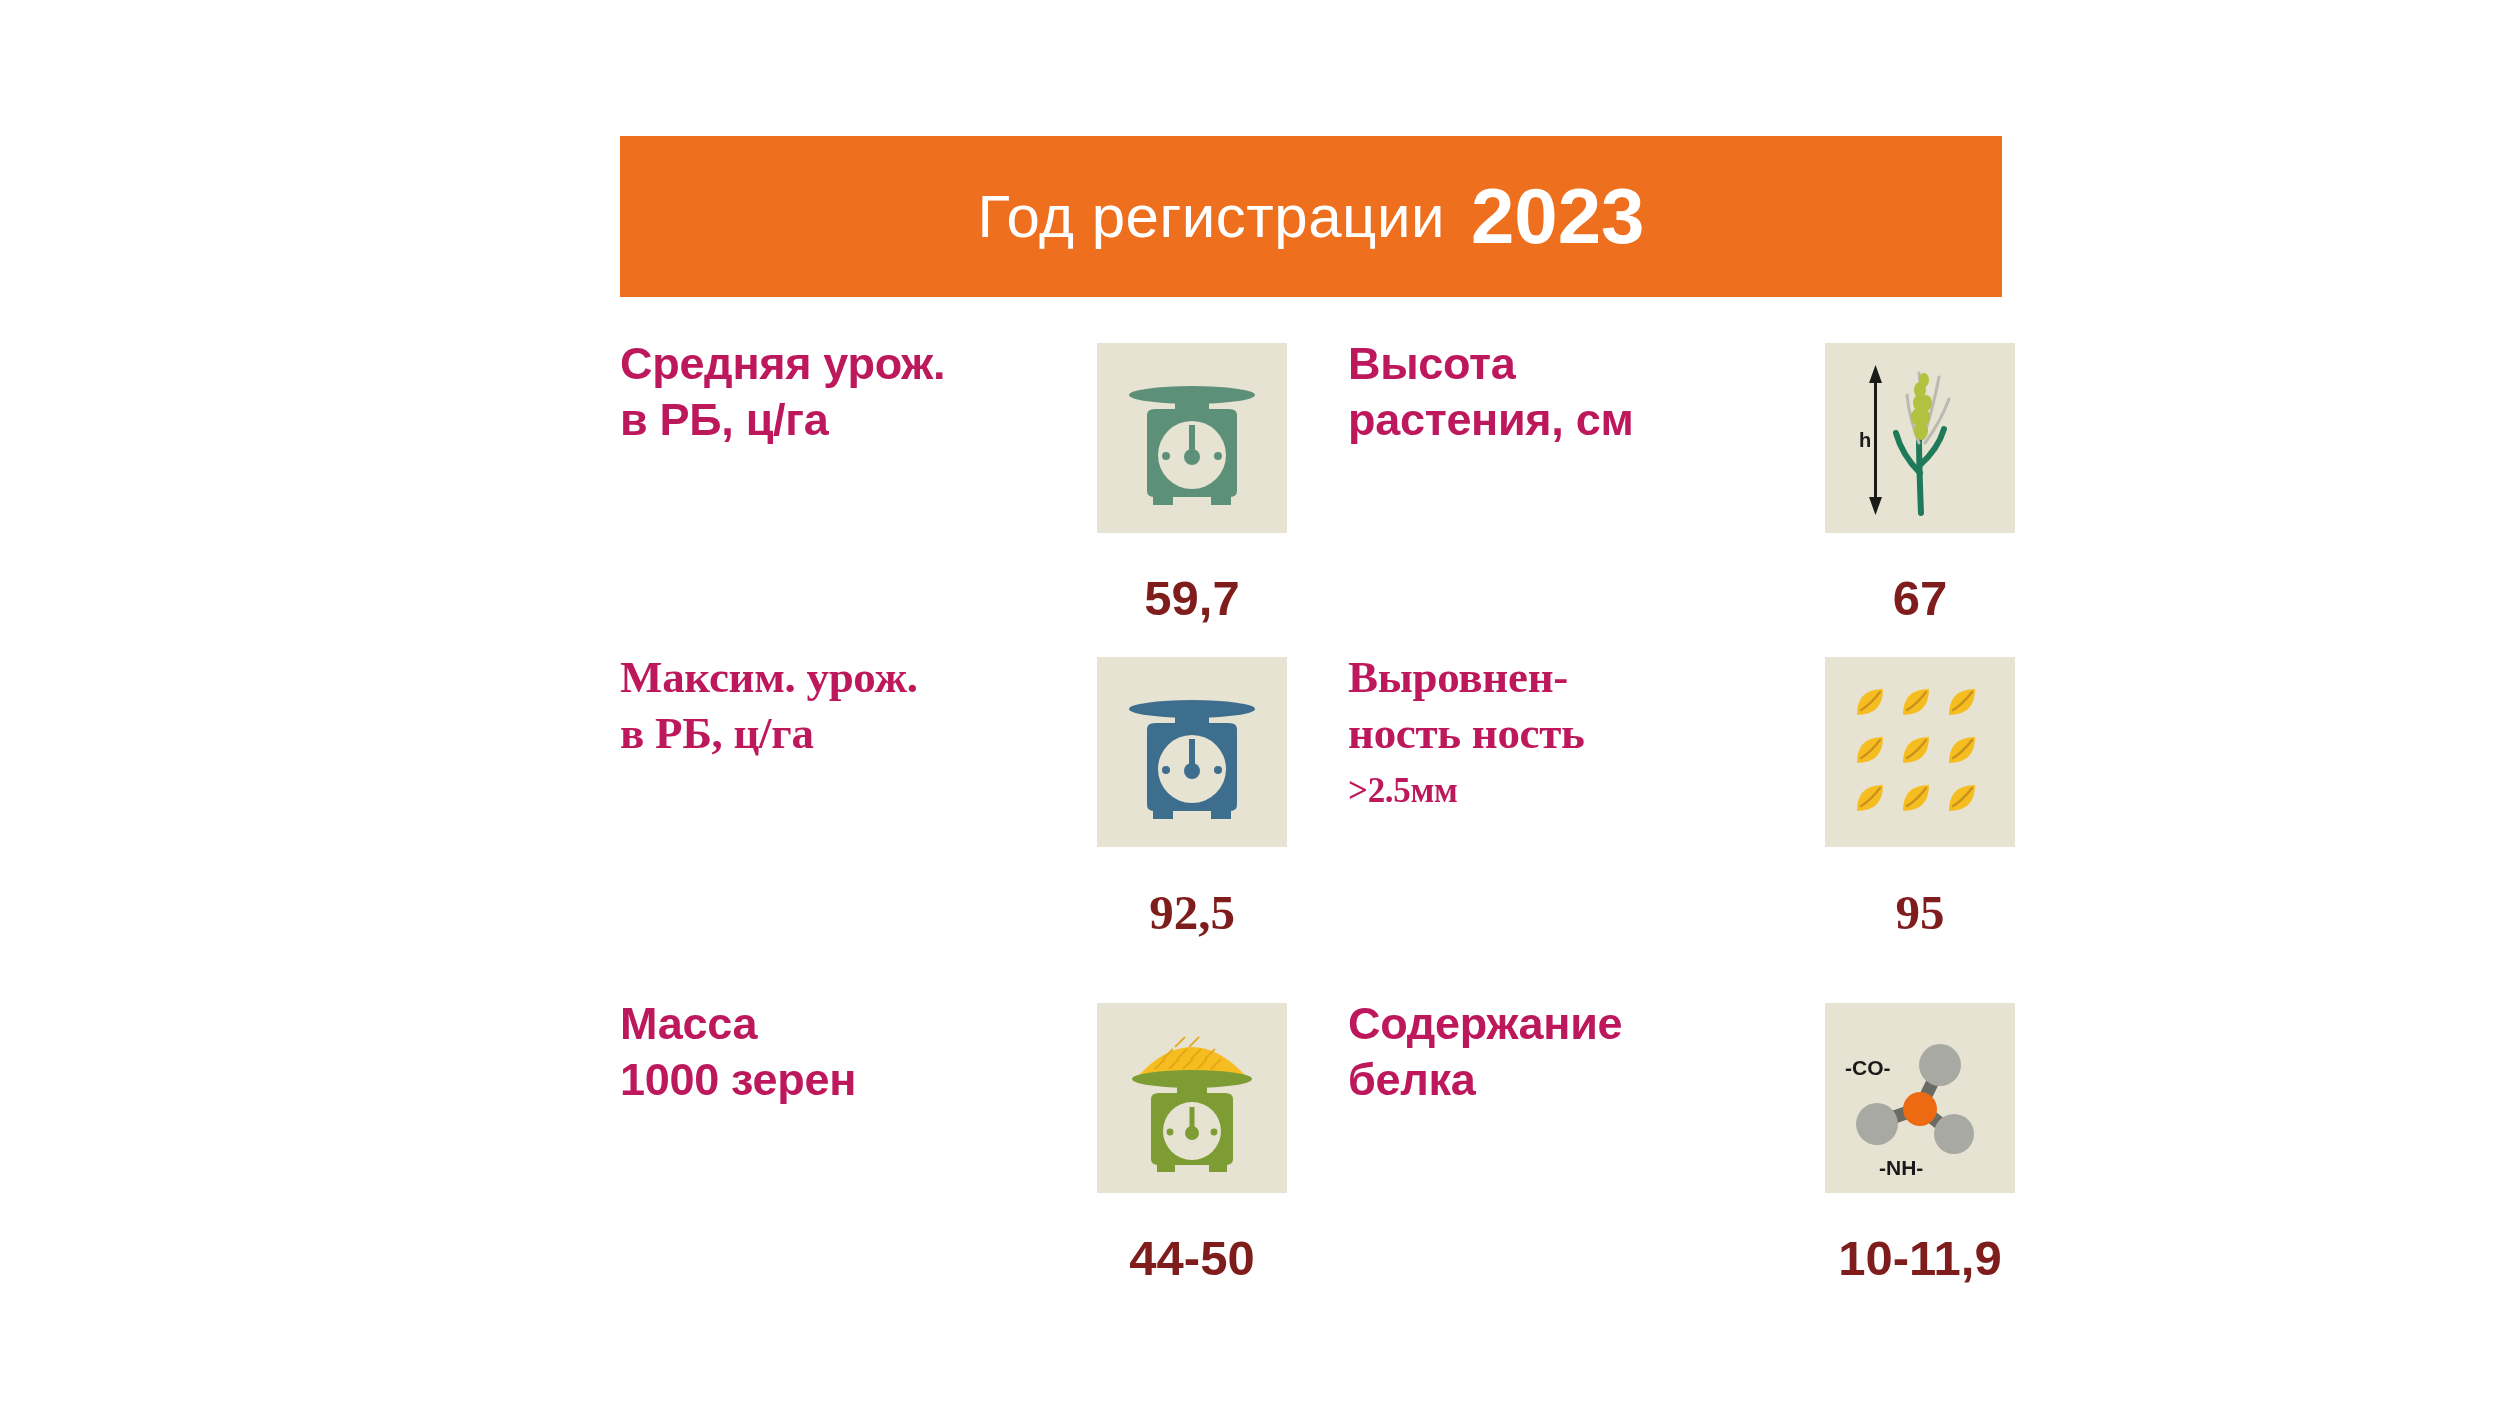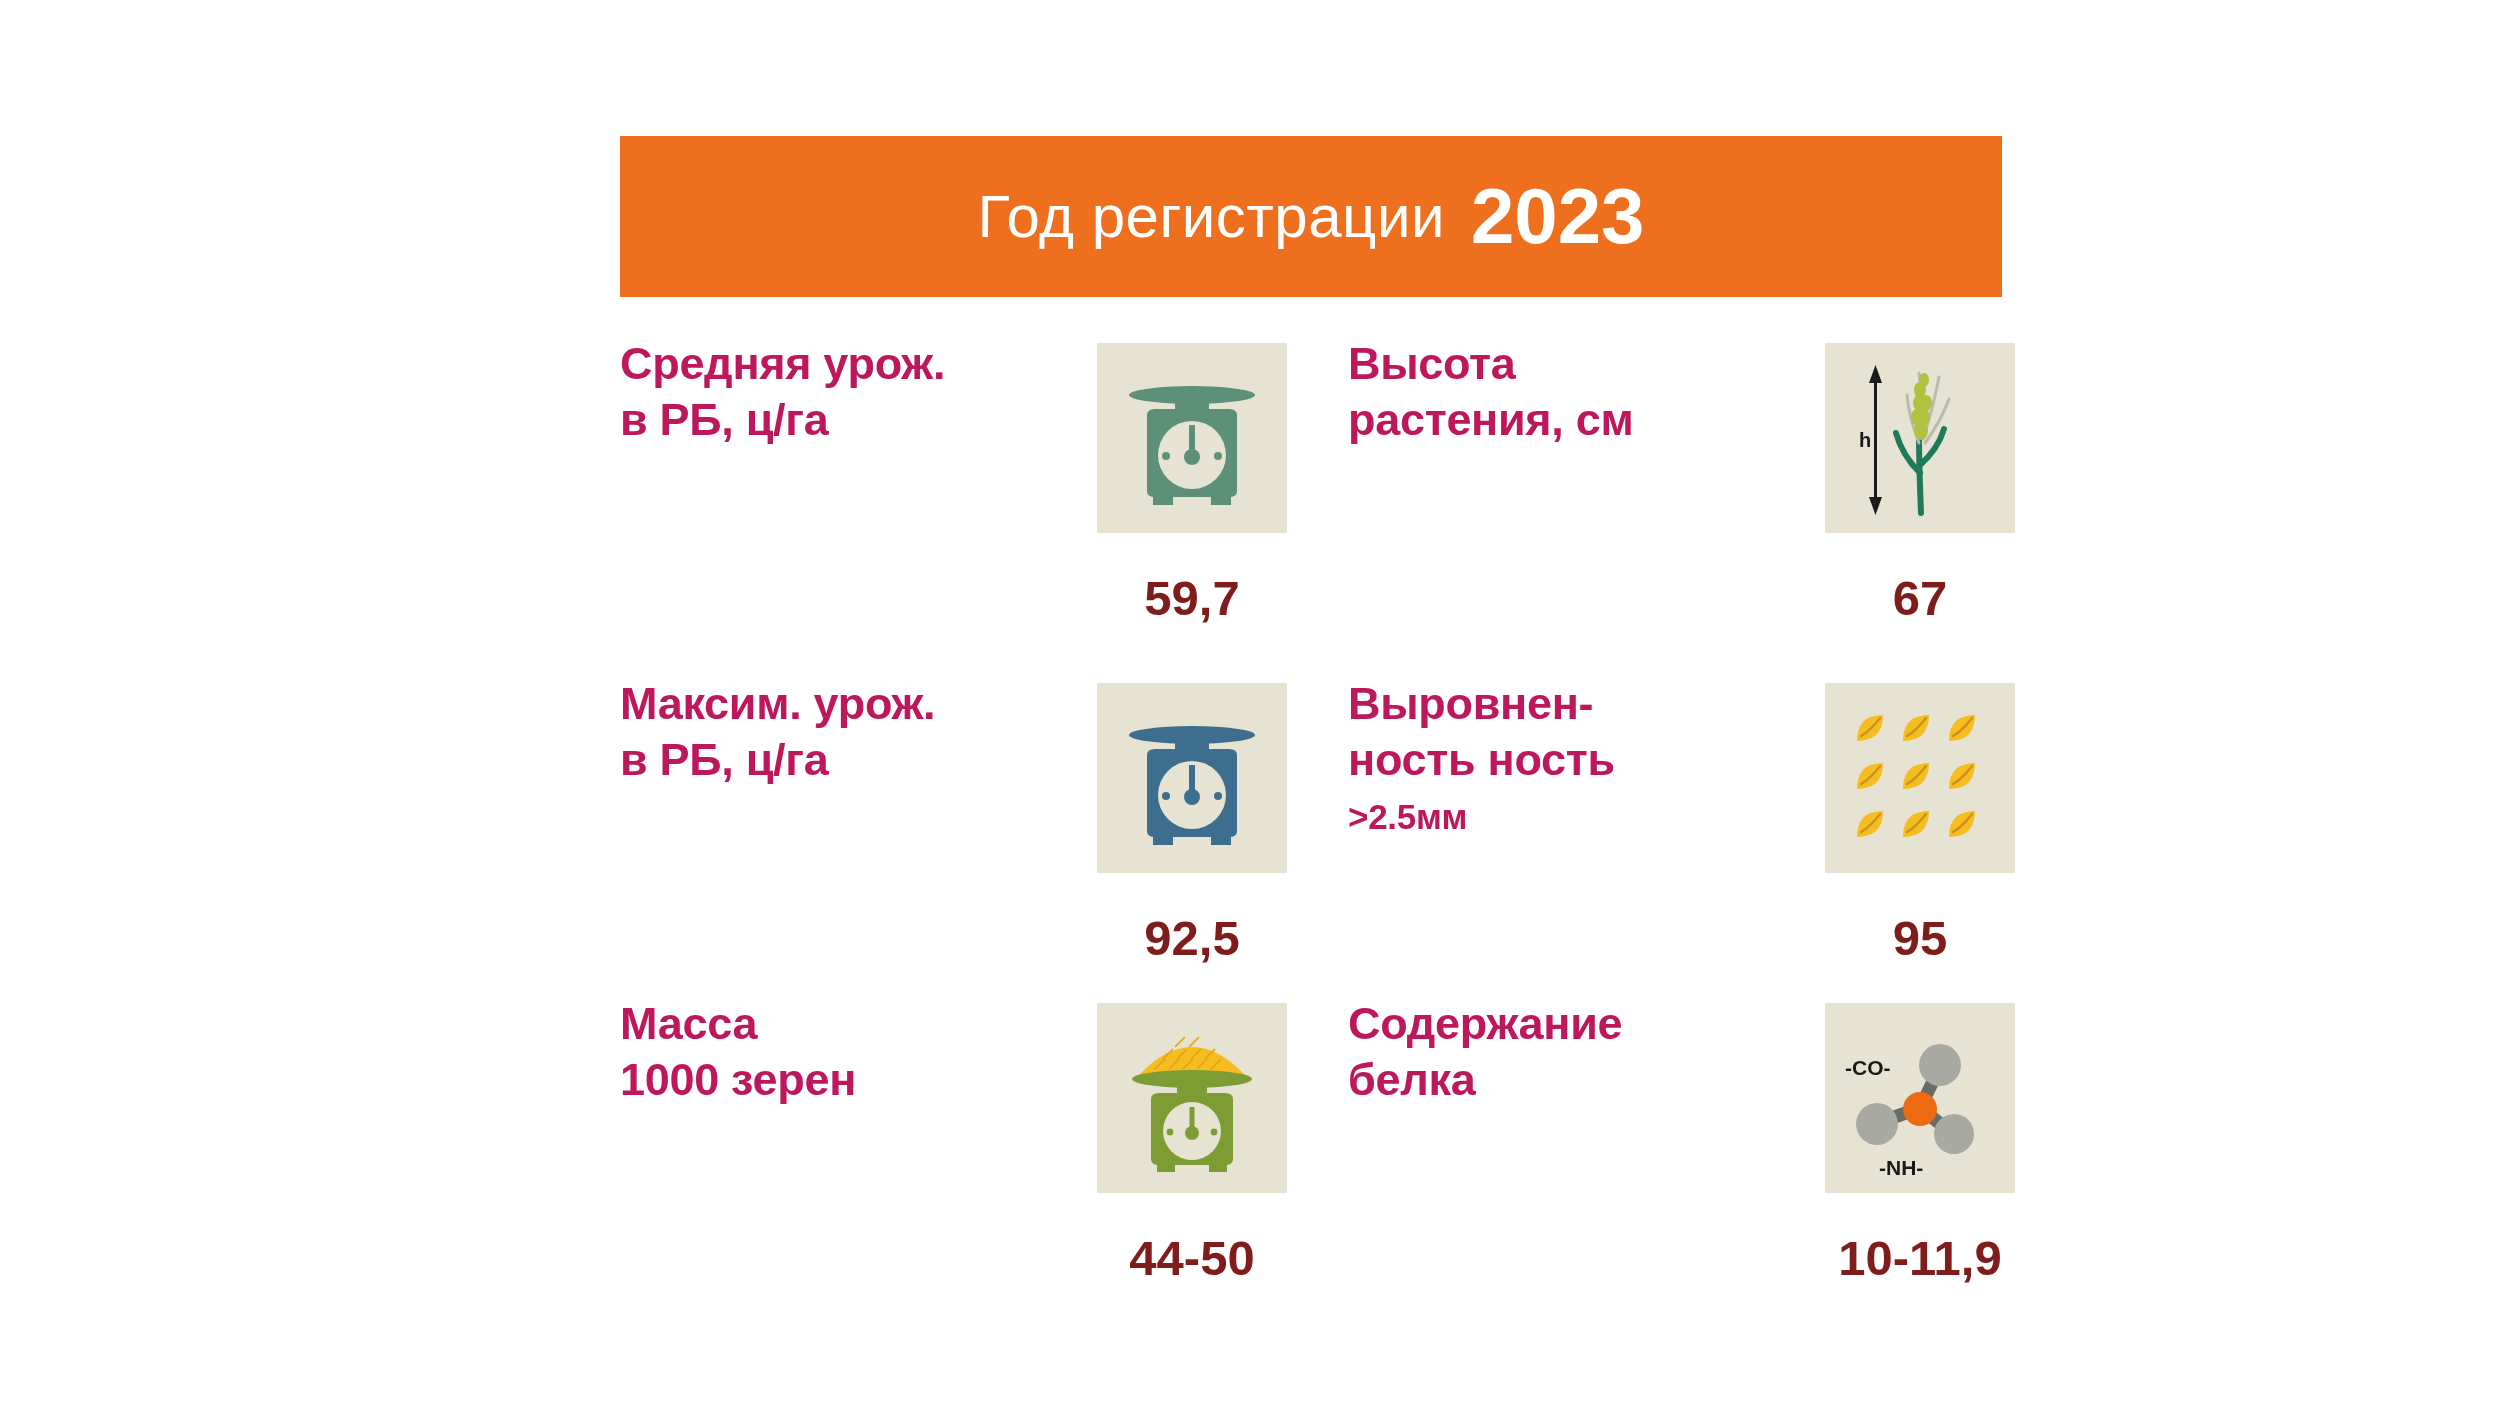--- a/index.html
+++ b/index.html
@@ -61,21 +61,21 @@
   }
 
   .metric {
     position: absolute;
     width: 690px;
     height: 330px;
   }
   .metric.col-left  { left: 0px; }
   .metric.col-right { left: 728px; }
   .metric.row-1 { top: 0px; }
-  .metric.row-2 { top: 340px; }
+  .metric.row-2 { top: 314px; font-family: Liberation Serif, serif; }
   .metric.row-3 { top: 660px; }
 
   .metric-label {
     position: absolute;
     left: 0px;
     top: 6px;
     width: 450px;
     color: #be185d;
     font-size: 45px;
     font-weight: 700;

